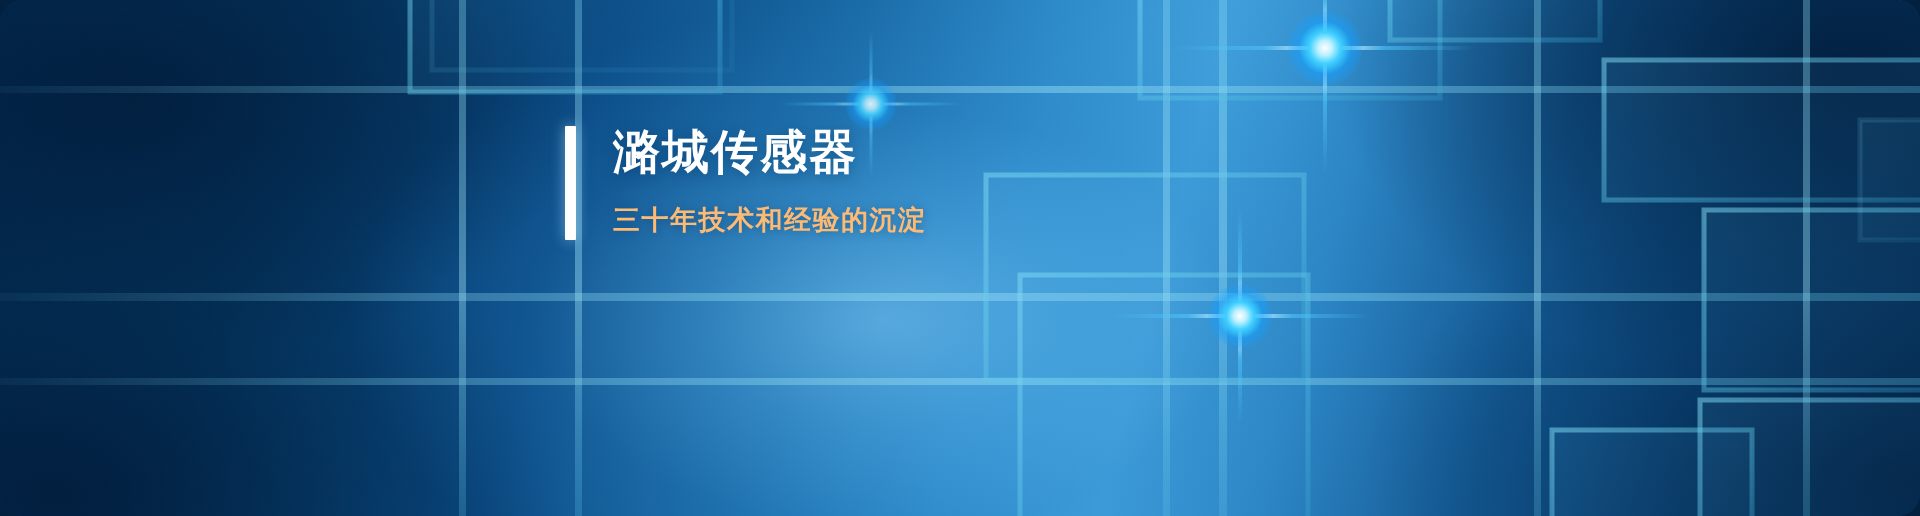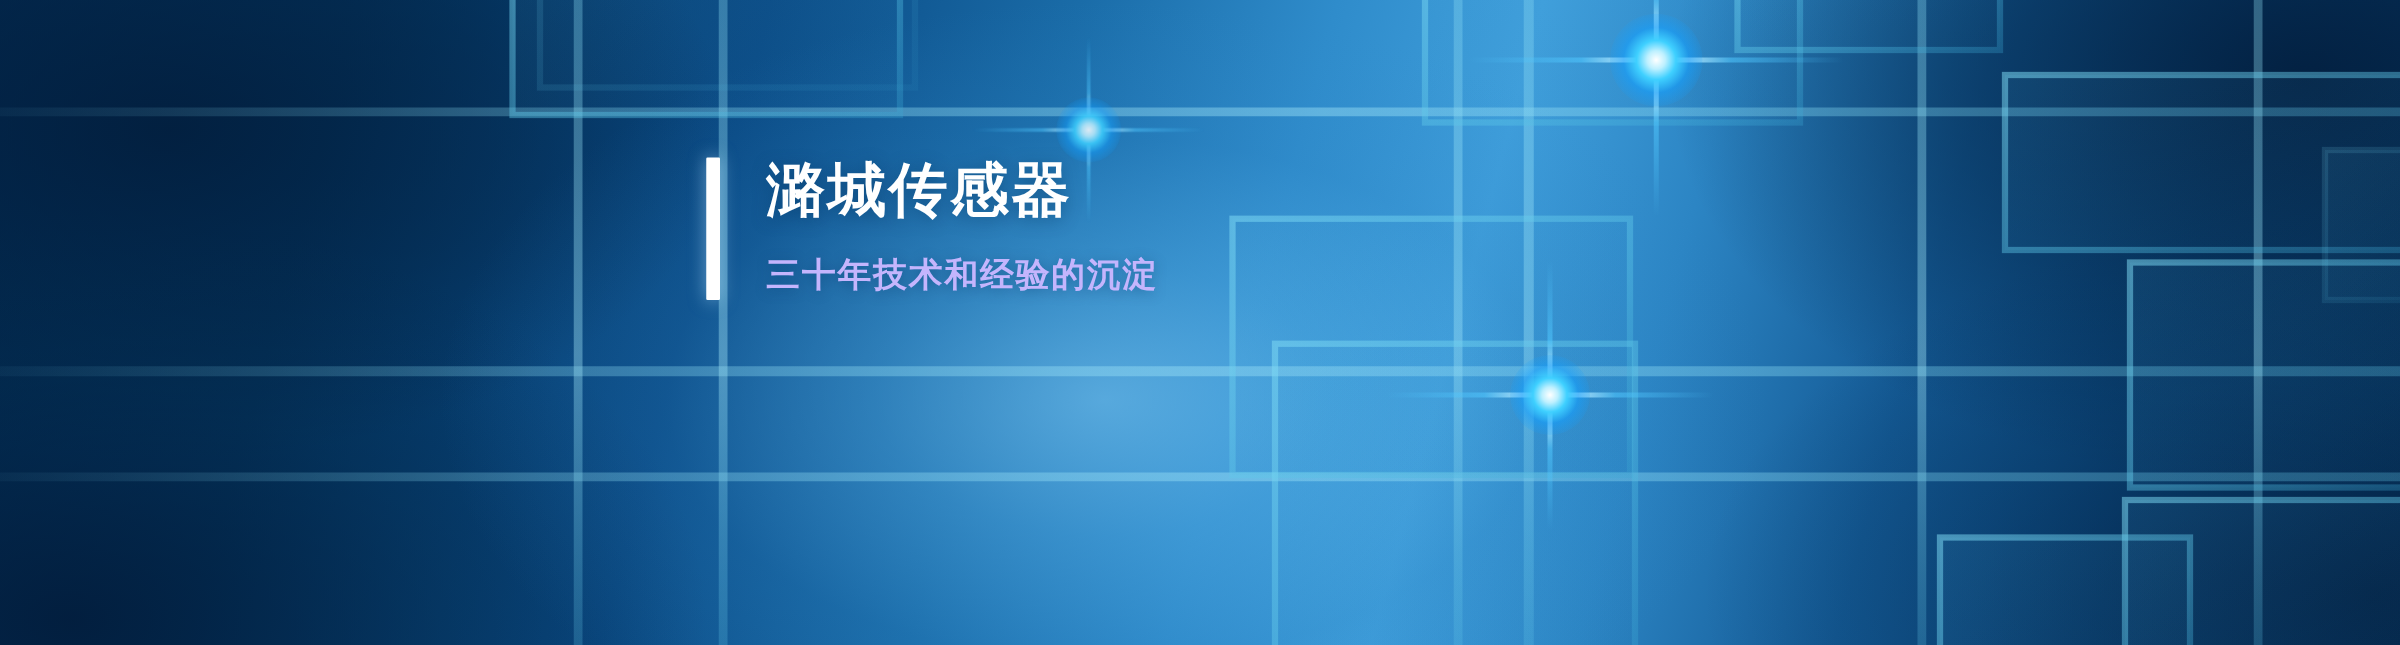--- a/index.html
+++ b/index.html
@@ -4,20 +4,21 @@
 <title>潞城传感器 Banner</title>
 <style>
   html,body{margin:0;padding:0;background:#02203f;}
   body{font-family:"Liberation Sans","DejaVu Sans",sans-serif;}
 
   .banner{
     position:relative;
     width:1920px;height:516px;
     overflow:hidden;
     background:#04305e;
+    border-radius:23px;
   }
 
   
   .bg-base{
     position:absolute;inset:0;
     background:
       linear-gradient(105deg,
         #022a52 0%,
         #03345f 14%,
         #0a4a84 30%,
@@ -123,21 +124,21 @@
     color:#ffffff;
     font-size:47px;
     font-weight:bold;
     letter-spacing:2px;
     line-height:1.1;
     margin:0 0 22px 0;
     text-shadow:0 2px 14px rgba(4,48,92,.45);
     white-space:nowrap;
   }
   .subtitle{
-    color:#c4b5fd;
+    color:#fdba74;
     font-size:27px;
     font-weight:bold;
     letter-spacing:1.5px;
     line-height:1.5;
     margin:0;
     text-shadow:0 1px 10px rgba(4,48,92,.40);
     white-space:nowrap;
   }
 </style>
 </head>

